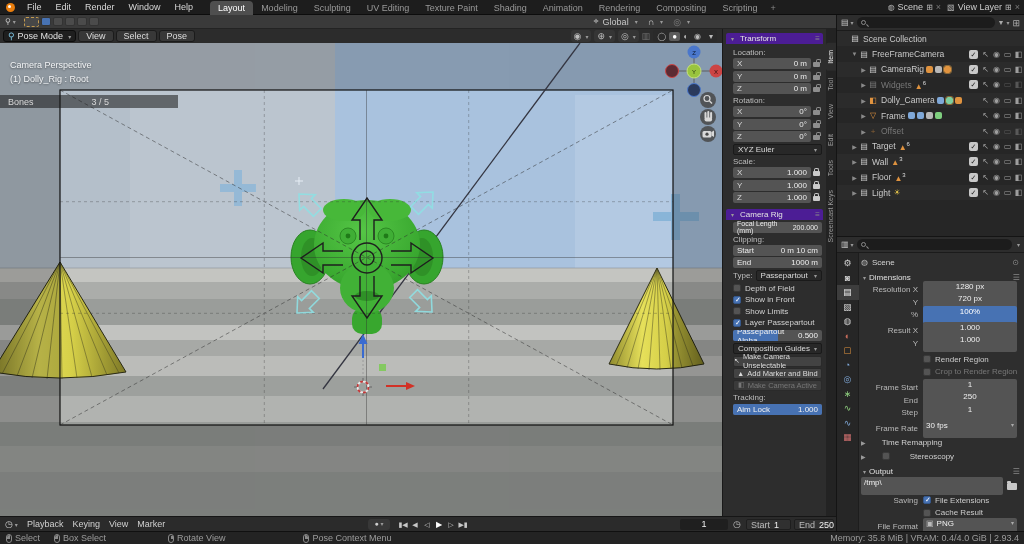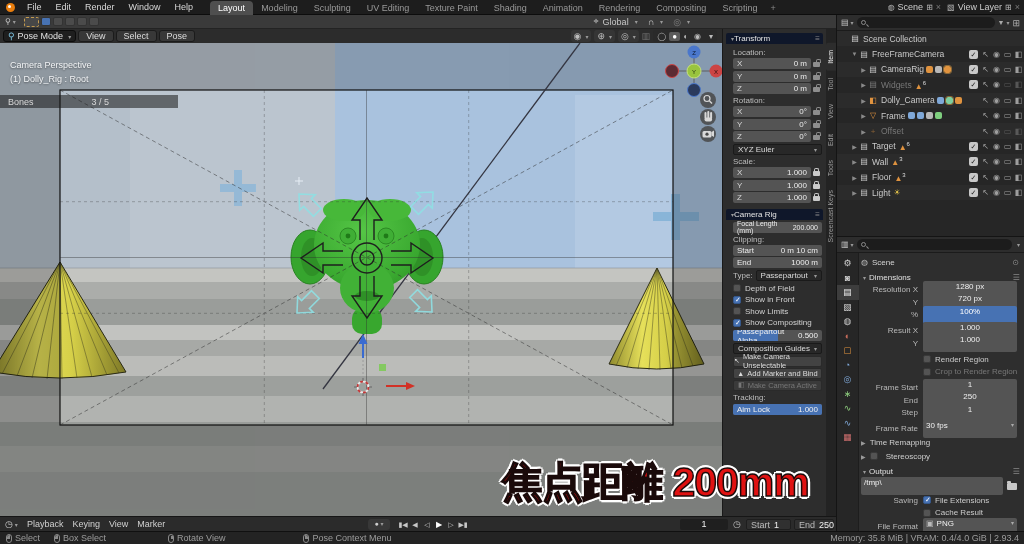--- a/index.html
+++ b/index.html
@@ -44,22 +44,22 @@
   .dimi{opacity:.45}
   
   #viewport{position:absolute;left:0;top:43px;width:722px;height:473px;overflow:hidden;background:#9aa1a8}
   .vptxt{position:absolute;left:10px;color:#f2f4f6;text-shadow:0 1px 2px rgba(0,0,0,.45);font-size:9px}
   #bones-strip{position:absolute;left:0;top:52px;width:178px;height:13px;background:rgba(24,24,24,.55);
                display:flex;align-items:center;color:#d8d8d8}
   #bones-strip .b2{margin-left:58px}
   
   #npanel{position:absolute;left:722px;top:29px;width:104px;height:487px;background:#2d2d2d;
           border-left:1px solid #191919;padding:4px 3px 0 3px;z-index:10}
-  .phead{height:11px;display:flex;align-items:center;background:#0f172a;border-radius:2px 2px 0 0;
-         color:#e4e4e4;padding:0 3px;font-size:8px;gap:0}
+  .phead{height:11px;display:flex;align-items:center;background:#4c1d95;border-radius:2px 2px 0 0;
+         color:#e4e4e4;padding:0 3px;font-size:8px;gap:6px}
   .phead .mn{margin-left:auto;color:#888}
   .pbody{padding:2px 1px 4px 7px;font-size:8px}
   .plbl{color:#bdbdbd;margin:2px 0 1px}
   .frow{display:flex;align-items:center;height:11px;margin-bottom:1.5px}
   .fld{flex:1;background:#545454;border-radius:2px;height:11px;display:flex;align-items:center;
        padding:0 4px;color:#ececec}
   .fld .ax{color:#d6d6d6;width:9px}
   .fld .v{margin-left:auto}
   .fld.wide{margin-bottom:1.5px}
   .lockc{width:11px;display:flex;justify-content:center}
@@ -132,21 +132,21 @@
   .prow{display:flex;height:11px;margin-bottom:1.5px;align-items:center}
   .prow.gap{margin-top:5px}
   .plab{width:62px;text-align:right;color:#b9b9b9;padding-right:5px;flex:none;white-space:nowrap}
   .pfld{flex:1;background:#545454;border-radius:2px;text-align:center;color:#efefef;height:18px;
         line-height:11px;margin-right:2px}
   .pfld.blue{background:#4772b3;color:#fff}
   .pfld.dd2{display:flex;text-align:left;padding:0 3px;gap:3px}
   .pfld.dd2 .car2{margin-left:auto;font-size:6px;color:#aaa}
   .pchk{display:flex;align-items:center}
   .pchk .dimt{color:#777}
-  .collrow{display:flex;align-items:center;height:13px;color:#cfcfcf;gap:4px;margin-top:1px}
+  .collrow{display:flex;align-items:center;height:13px;color:#cfcfcf;gap:16px;margin-top:1px}
   .collrow .arr2{color:#999;font-size:6px}
   .folder{width:10px;height:7px;background:#c9c9c9;border-radius:1px;position:relative;margin:0 2px}
   .folder::before{content:'';position:absolute;left:0;top:-2px;width:4px;height:2px;background:#c9c9c9;
                   border-radius:1px 1px 0 0}
   
   #timeline{position:absolute;left:0;top:516px;width:836px;height:15px;background:#2b2b2b;
             border-top:1px solid #161616;z-index:10}
   #timeline .flex{display:flex;align-items:center;height:100%}
   .tmenu{color:#d0d0d0;margin-left:9px}
   .tl-rec{position:absolute;left:368px;top:2px;width:22px;height:11px;background:#383838;border-radius:3px;
@@ -585,21 +585,21 @@
             <div class="crow">
               <span class="cb on"></span>
               <span>Show in Front</span>
             </div>
             <div class="crow">
               <span class="cb"></span>
               <span>Show Limits</span>
             </div>
             <div class="crow">
               <span class="cb on"></span>
-              <span>Show Compositing</span>
+              <span>Layer Passepartout</span>
             </div>
           </div>
         <div class="sld">
           <div class="fill" style="width:50%"></div>
           <span>Passepartout Alpha</span>
             <span class="sv">0.500</span>
         </div>
         <div class="dd">
           <span>Composition Guides</span>
             <span class="car2">▾</span>
@@ -950,14 +950,13 @@
           <span>Rotate View</span>
         </span>
         <span class="sbi" style="margin-left:78px">
           <span class="mouse r"></span>
           <span>Pose Context Menu</span>
         </span>
       </span>
     <span id="sb-right">Memory: 35.8 MiB | VRAM: 0.4/4.0 GiB | 2.93.4</span>
   </div>
 
-  <div id="caption">焦点距離 200mm</div>
 </div>
 
 </body></html>

